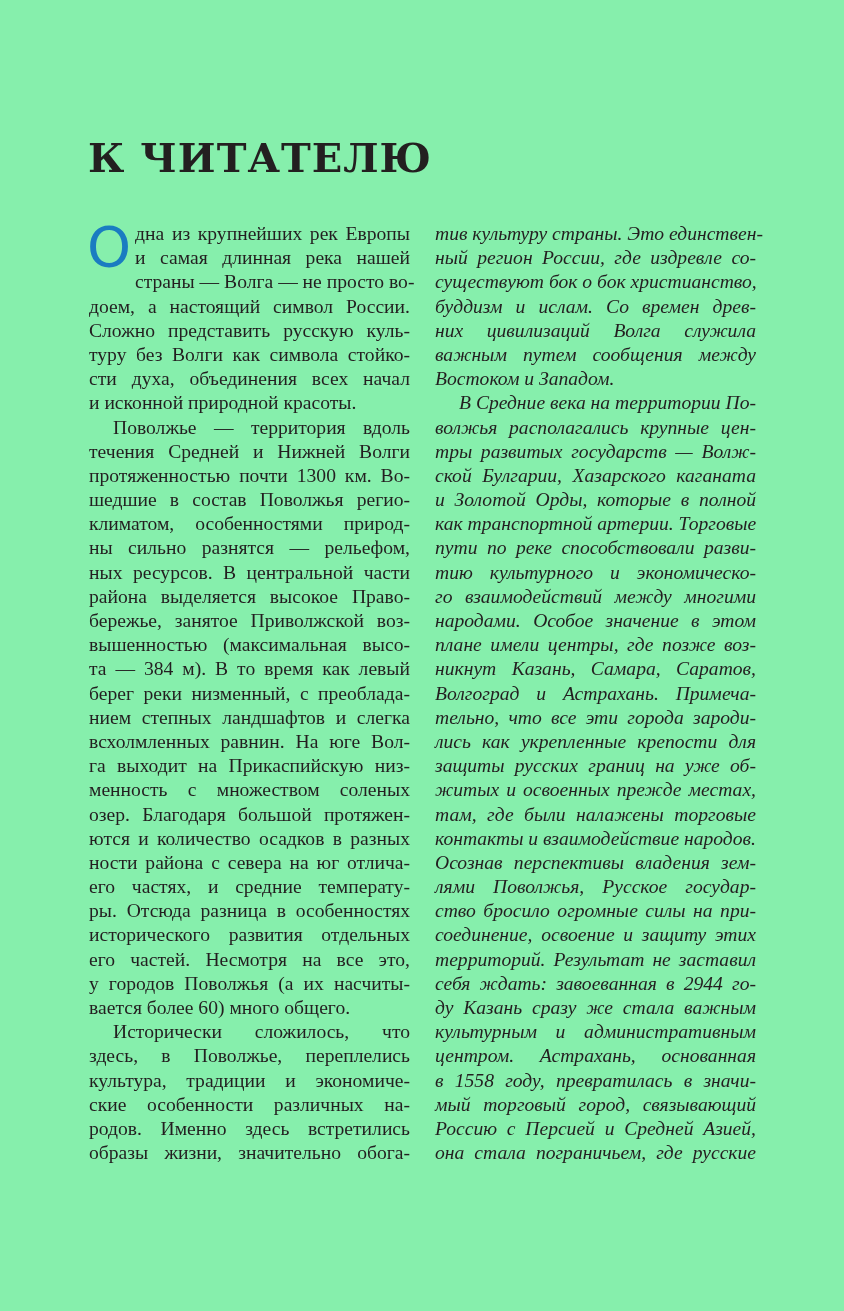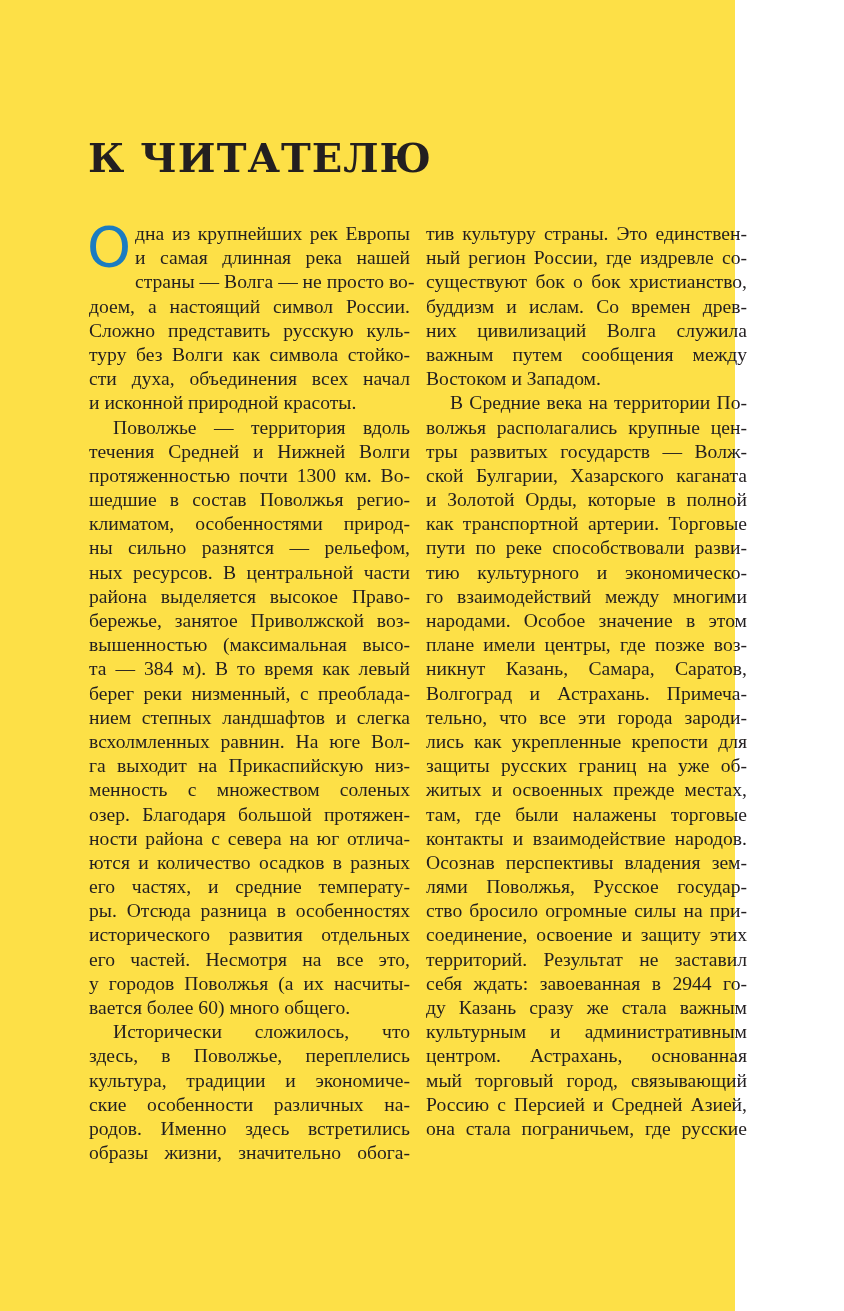--- a/index.html
+++ b/index.html
@@ -1,30 +1,30 @@
 <!DOCTYPE html>
 <html><head>
 <meta charset="utf-8">
 <style>
   html, body { margin:0; padding:0; background:#ffffff; }
   body { width:844px; height:1311px; position:relative; overflow:hidden; }
-  .page { position:absolute; left:0; top:0; width:735px; height:1311px; background:#fde047; }
+  .page { position:absolute; left:0; top:0; width:844px; height:1311px; background:#86efac; }
   .title {
     position:absolute; left:88px; top:134px;
     font-family:"DejaVu Serif", serif; font-weight:bold;
     font-size:40px; letter-spacing:1px; color:#231f20; margin:0;
     line-height:48px;
   }
   .col {
     position:absolute; top:222px; width:321px;
     font-family:"Liberation Serif", serif; font-size:19.6px;
     line-height:24.2px; color:#231f20;
   }
   .col-left { left:89px; }
-  .col-right { left:426px; }
+  .col-right { left:435px;font-style:italic; }
   .line { display:block; height:24.2px; white-space:nowrap; text-align:justify; text-align-last:justify; }
   .line.last { text-align-last:left; }
   .line.indent { padding-left:24px; }
   .dropcap {
     float:left; font-family:"DejaVu Sans", sans-serif;
     font-size:56px; line-height:46px; height:48px;
     color:#1a7cc1; margin:0 4px 0 -2px; padding-top:2px;
   }
   .dropline { display:block; height:24.2px; white-space:nowrap; text-align:justify; text-align-last:justify; }
 </style>
@@ -54,22 +54,22 @@
     <span class="line">района выделяется высокое Право-</span>
     <span class="line">бережье, занятое Приволжской воз-</span>
     <span class="line">вышенностью (максимальная высо-</span>
     <span class="line">та — 384 м). В то время как левый</span>
     <span class="line">берег реки низменный, с преоблада-</span>
     <span class="line">нием степных ландшафтов и слегка</span>
     <span class="line">всхолмленных равнин. На юге Вол-</span>
     <span class="line">га выходит на Прикаспийскую низ-</span>
     <span class="line">менность с множеством соленых</span>
     <span class="line">озер. Благодаря большой протяжен-</span>
+    <span class="line">ются и количество осадков в разных</span>
     <span class="line">ности района с севера на юг отлича-</span>
-    <span class="line">ются и количество осадков в разных</span>
     <span class="line">его частях, и средние температу-</span>
     <span class="line">ры. Отсюда разница в особенностях</span>
     <span class="line">исторического развития отдельных</span>
     <span class="line">его частей. Несмотря на все это,</span>
     <span class="line">у городов Поволжья (а их насчиты-</span>
     <span class="line last">вается более 60) много общего.</span>
     <span class="line indent">Исторически сложилось, что</span>
     <span class="line">здесь, в Поволжье, переплелись</span>
     <span class="line">культура, традиции и экономиче-</span>
     <span class="line">ские особенности различных на-</span>
@@ -106,17 +106,18 @@
     <span class="line">контакты и взаимодействие народов.</span>
     <span class="line">Осознав перспективы владения зем-</span>
     <span class="line">лями Поволжья, Русское государ-</span>
     <span class="line">ство бросило огромные силы на при-</span>
     <span class="line">соединение, освоение и защиту этих</span>
     <span class="line">территорий. Результат не заставил</span>
     <span class="line">себя ждать: завоеванная в 2944 го-</span>
     <span class="line">ду Казань сразу же стала важным</span>
     <span class="line">культурным и административным</span>
     <span class="line">центром. Астрахань, основанная</span>
+    <span class="line">в 1558 году, превратилась в значи-</span>
     <span class="line">мый торговый город, связывающий</span>
     <span class="line">Россию с Персией и Средней Азией,</span>
     <span class="line">она стала пограничьем, где русские</span>
   </div>
 </div>
 
 </body></html>

